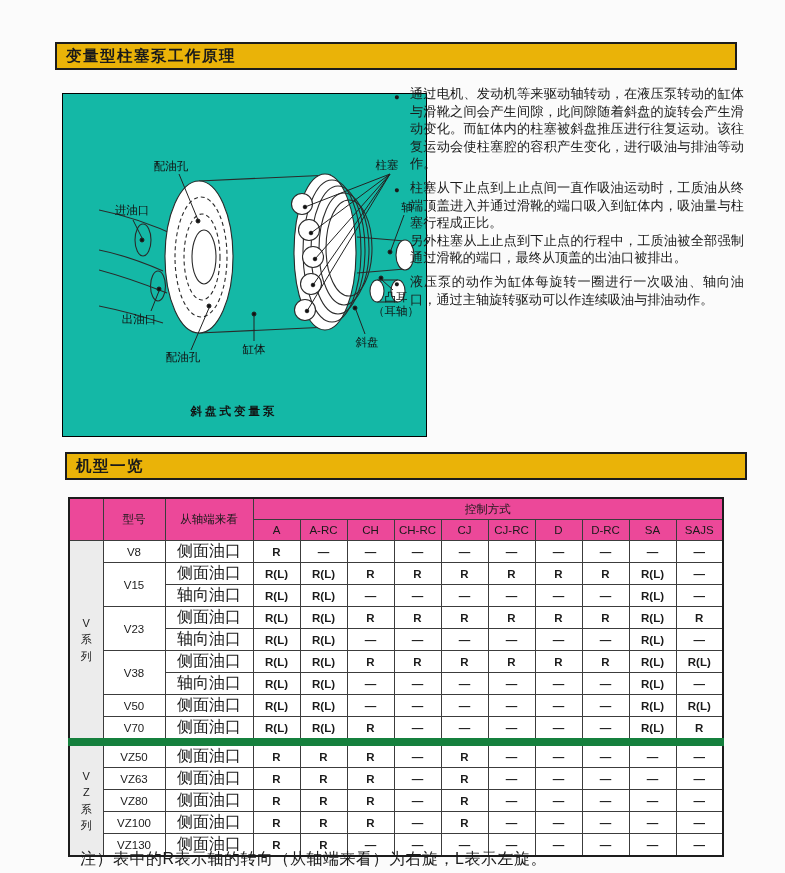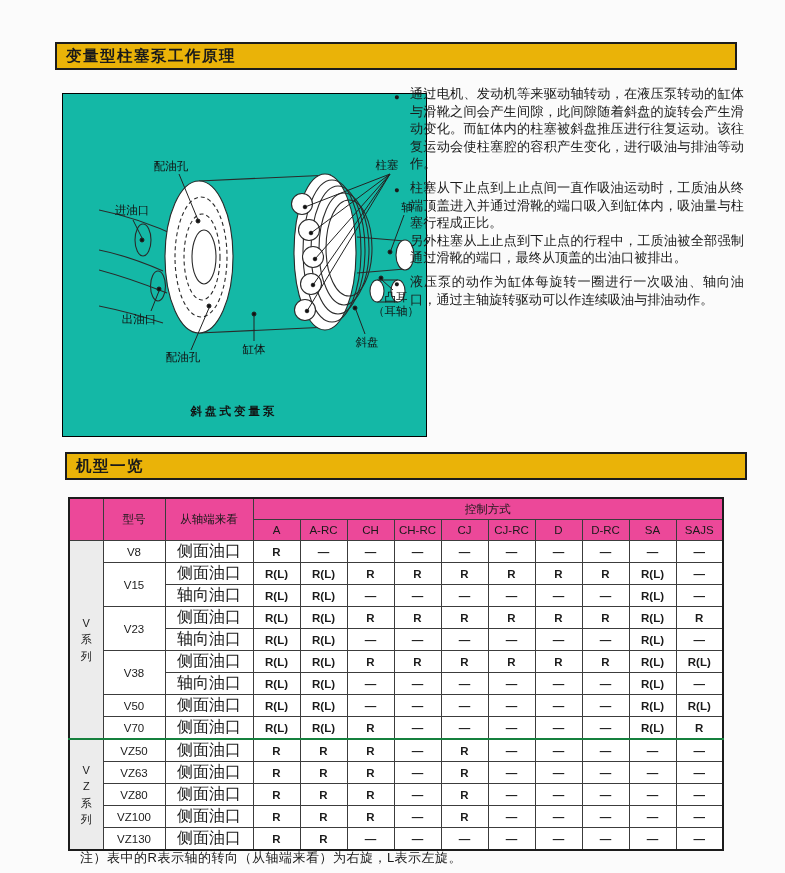--- a/index.html
+++ b/index.html
@@ -49,23 +49,23 @@
   }
   thead th{background:#ec4899;font-weight:normal;font-size:11.5px;height:20px;}
   tbody td{font-size:11.5px;height:20px;}
   td.series{
     background:#ececec;white-space:pre-line;line-height:1.5;
     font-size:11px;font-weight:normal;
   }
   td.model{font-weight:normal;}
   td.dir{font-size:16px;}
   td.val{font-weight:600;font-size:11.5px;}
-  tr.series-start td{border-top:2px solid #15803d;}
-
-  .note{position:absolute;left:80px;top:849px;font-size:13px;letter-spacing:0.5px;}
+  tr.series-start td{border-top:8px solid #15803d;}
+
+  .note{position:absolute;left:80px;top:849px;font-size:16px;letter-spacing:0.5px;}
 </style>
 </head>
 <body>
 
 <div class="titlebar" id="bar-principle">
   <span>变量型柱塞泵工作原理</span>
 </div>
 
 <div class="figure-box">
   <svg width="325" height="340" viewBox="0 0 325 340">

